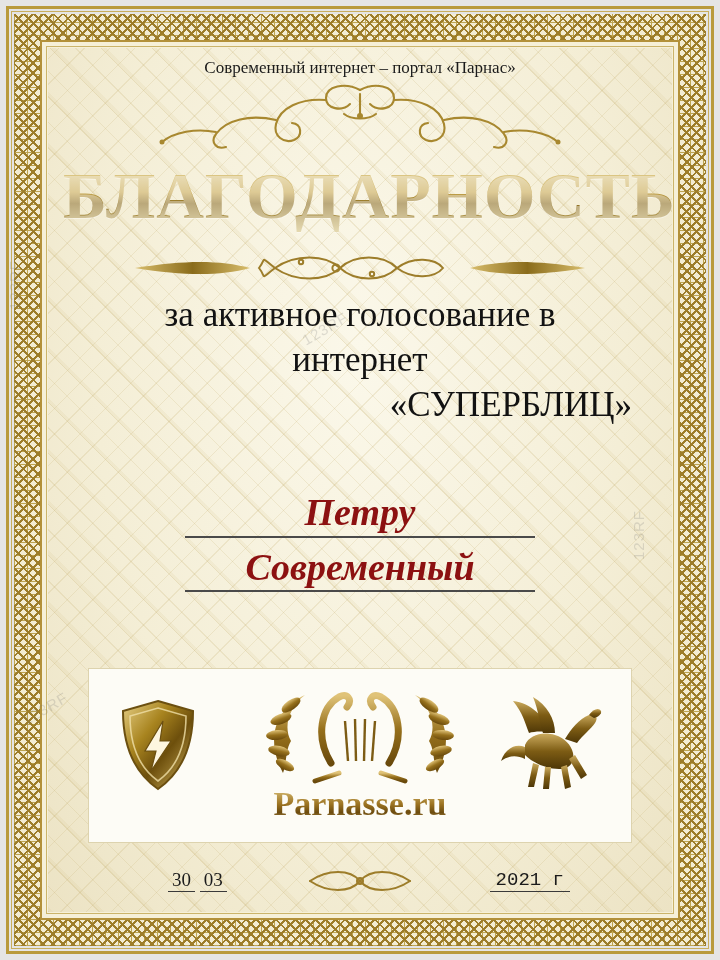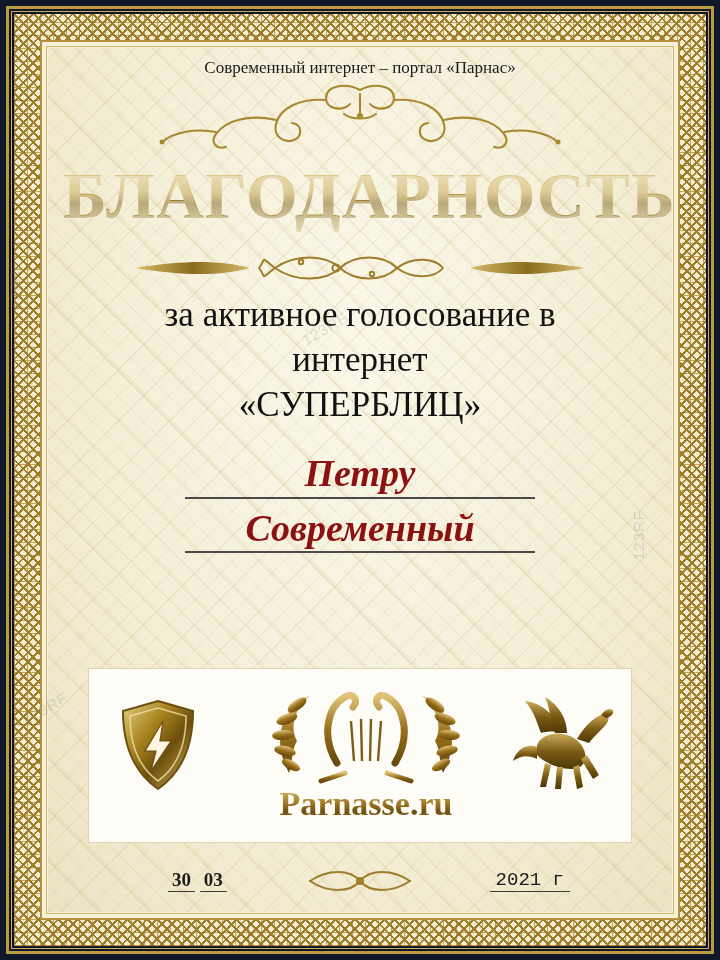--- a/index.html
+++ b/index.html
@@ -11,21 +11,21 @@
     width: 720px;
     height: 960px;
     font-family: "Liberation Serif", serif;
     overflow: hidden;
   }
 
   .certificate {
     position: relative;
     width: 720px;
     height: 960px;
-    background: #0f172a;
+    background: #e5e5e5;
     box-sizing: border-box;
     overflow: hidden;
   }
 
   
   .frame-outer {
     position: absolute;
     left: 6px; top: 6px; right: 6px; bottom: 6px;
     border: 3px solid #b99a3c;
     box-sizing: border-box;
@@ -133,26 +133,26 @@
     top: 245px;
     left: 40px;
     right: 40px;
     text-align: center;
     font-size: 35px;
     line-height: 1.28;
     color: #121212;
     font-family: "Liberation Serif", serif;
   }
   .body-line-2 { display: block; }
-  .body-line-3 { display: block; }
+  .body-line-3 { display: block; text-align: right; }
   .body-line-4 { display: block; }
 
   .recipient {
     position: absolute;
-    top: 404px;
+    top: 443px;
     left: 0; right: 0;
     text-align: center;
   }
   .recipient-name {
     font-size: 38px;
     font-style: italic;
     font-weight: bold;
     color: #8c1111;
     font-family: "Liberation Serif", serif;
     line-height: 1.12;
@@ -172,21 +172,20 @@
     top: 620px;
     height: 175px;
     background: #fdfcf6;
     border: 1px solid #ddd3ae;
     box-sizing: border-box;
   }
   .logo-row {
     position: relative;
     width: 100%;
     height: 100%;
-    padding-left: 12px;
   }
   .shield {
     position: absolute;
     left: 30px;
     top: 30px;
     width: 78px;
     height: 92px;
   }
   .lyre-wrap {
     position: absolute;
@@ -220,21 +219,20 @@
     left: 40px;
     right: 40px;
     height: 40px;
   }
   .date-left {
     position: absolute;
     left: 80px;
     bottom: 6px;
     font-size: 19px;
     color: #1b1b1b;
-    font-weight: bold;
   }
   .date-left span.u {
     border-bottom: 1.5px solid #3a3a3a;
     padding: 0 4px;
     display: inline-block;
   }
   .date-right {
     position: absolute;
     right: 62px;
     bottom: 6px;

